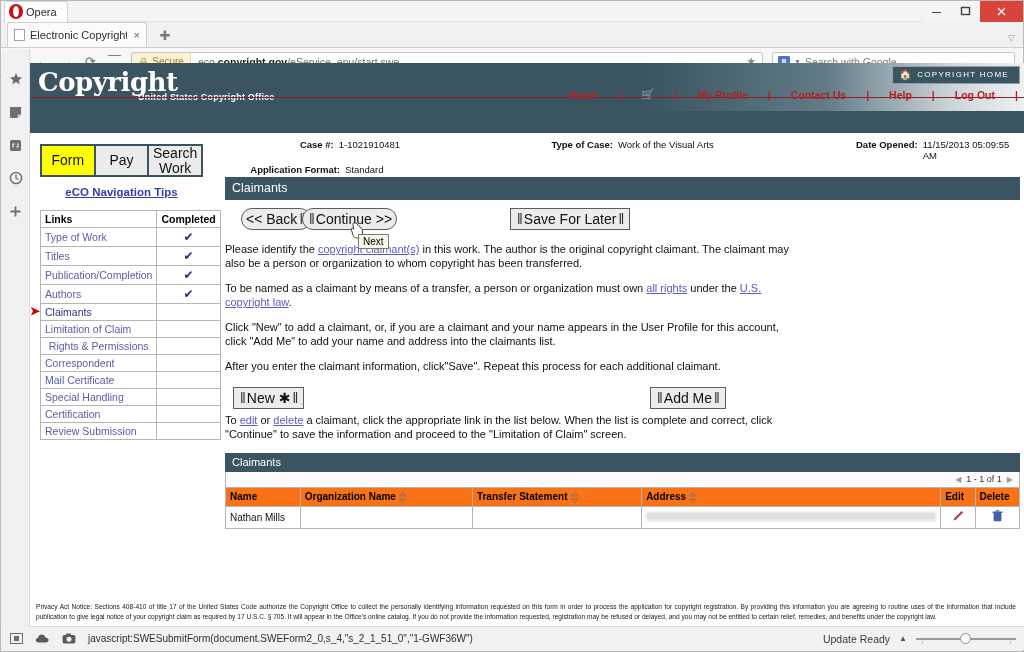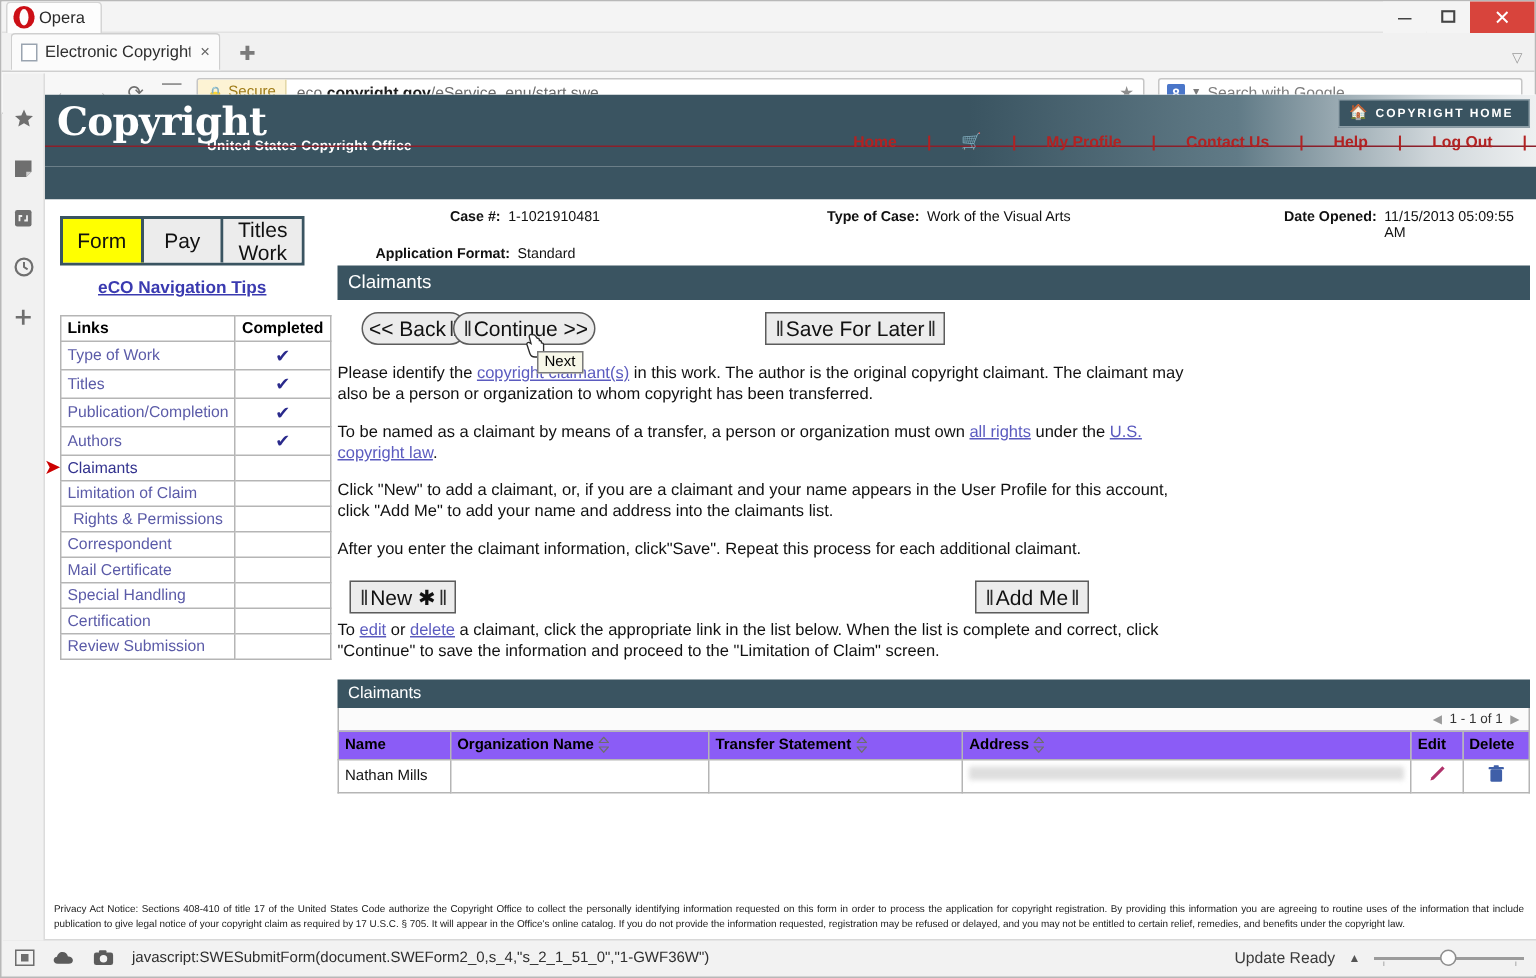--- a/index.html
+++ b/index.html
@@ -223,21 +223,21 @@
   #copyright-home-btn {
     position: absolute; right: 4px; top: 3px;
     background: #3a5461;
     border: 1px solid #8fa0a9;
     padding: 2px 10px 3px 7px;
     display: flex; align-items: center; gap: 5px;
   }
   #ch-house { color: #ffffff; font-size: 10px; }
   #ch-label {
     color: #ffffff; font-size: 8px;
-    letter-spacing: 1.3px; font-weight: bold;
+    letter-spacing: 1.3px; font-weight: normal;
   }
   #nav-links {
     position: absolute; right: 6px; top: 25px;
     display: flex; align-items: center; gap: 20px;
     font-size: 10.5px; font-weight: bold;
   }
   #nav-links a { color: #b22222; text-decoration: none; }
   #nav-links .sep { color: #b22222; }
   #cart-glyph { color: #1f8a3b; font-size: 11px; }
   #red-rule {
@@ -420,21 +420,21 @@
     font-size: 9px; color: #333;
   }
   .pager-arrow { color: #9b9b9b; font-size: 8px; }
   #data-table {
     border-collapse: collapse;
     width: 795px;
     font-size: 10px;
   }
   #data-table th {
     border: 1px solid #b5b5b5;
-    background: #8b5cf6;
+    background: #f97316;
     text-align: left;
     font-weight: bold;
     color: #000;
     padding: 3px 4px;
     height: 17px;
   }
   #data-table td {
     border: 1px solid #b5b5b5;
     padding: 3px 4px;
     height: 17px;
@@ -641,21 +641,21 @@
       </div>
     </div>
     <div id="dark-band"></div>
 
     <div id="page-body">
 
       <div id="left-col">
         <div id="steps-tabs">
           <div class="step-tab active">Form</div>
           <div class="step-tab">Pay</div>
-          <div class="step-tab">Titles Work</div>
+          <div class="step-tab">Search Work</div>
         </div>
         <div id="nav-tips">eCO Navigation Tips</div>
 
         <div style="position:relative;">
           <table id="links-table">
             <thead>
               <tr>
                 <th>Links</th>
                 <th class="completed-h">Completed</th>
               </tr>

